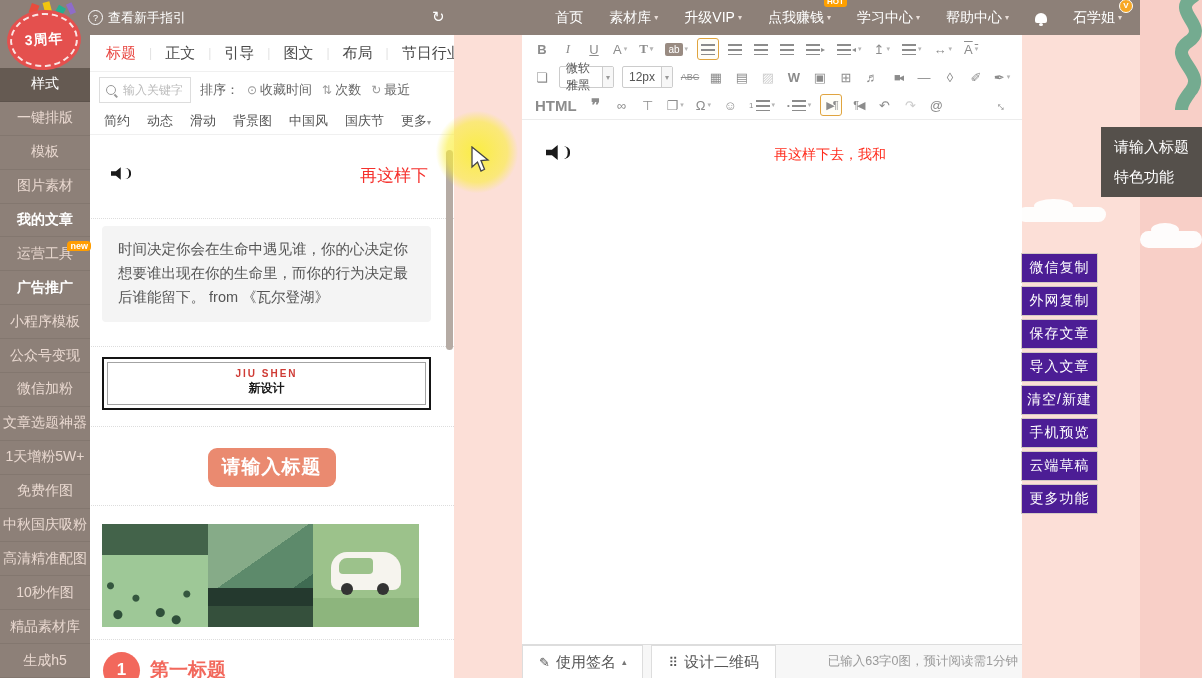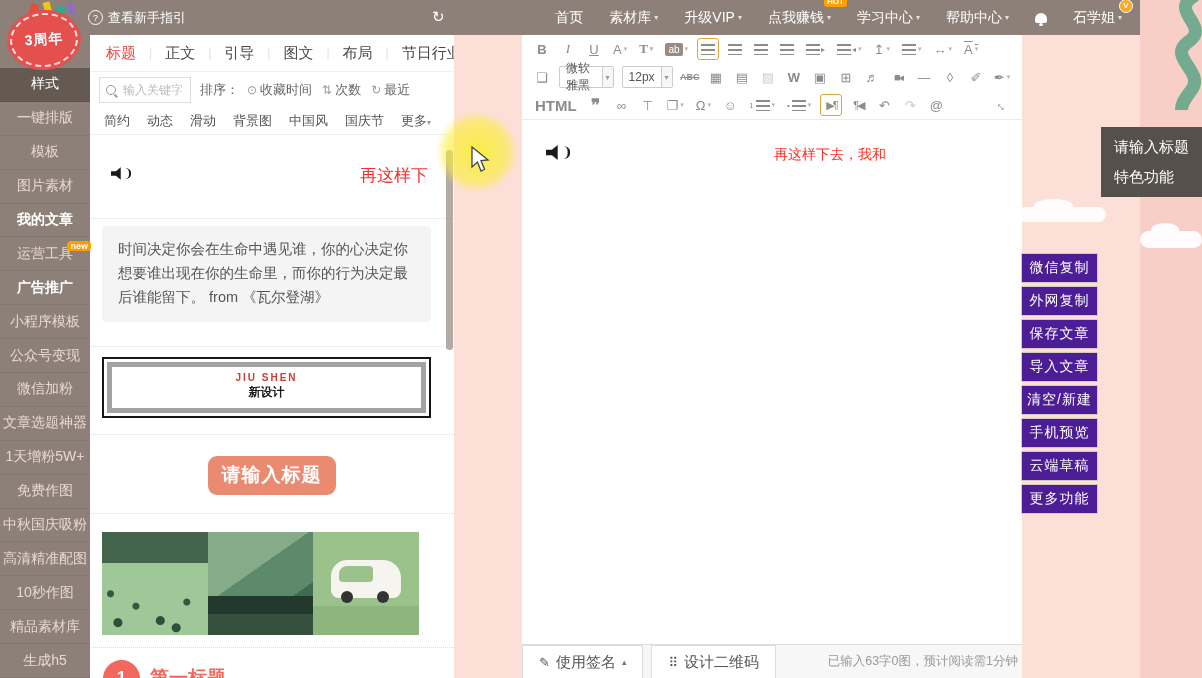--- a/index.html
+++ b/index.html
@@ -53,21 +53,21 @@
   .card1{position:relative;height:85px;border-bottom:1px dotted #ddd;box-sizing:border-box;}
   .spk{display:inline-flex;align-items:center;}
   .spk .body{width:13px;height:13px;background:#1a1a1a;clip-path:polygon(0 32%,38% 32%,75% 2%,75% 98%,38% 68%,0 68%);}
   .spk .wave{width:4px;height:11px;border-right:2px solid #1a1a1a;border-radius:0 8px 8px 0 / 0 6px 6px 0;margin-left:1px;}
   .card1 .spk{position:absolute;left:22px;top:32px;}
   .red-title{position:absolute;right:26px;top:29px;color:#f5302c;font-size:17px;}
   .quote-box{margin:7px 23px 0 13px;background:#f4f4f4;border-radius:4px;padding:12px 16px;font-size:14.5px;color:#555;line-height:1.65;}
   .sep{border-top:1px dotted #ddd;}
   .sep.m24{margin-top:24px;} .sep.m16{margin-top:16px;} .sep.m18{margin-top:18px;} .sep.m12{margin-top:12px;}
   .design{margin:10px 23px 0 13px;border:2px solid #151515;padding:3px;}
-  .design-in{border:5px solid #a3a3a3;text-align:center;padding:5px 0 7px;}
+  .design-in{border:1px solid #a3a3a3;text-align:center;padding:5px 0 7px;}
   .d-en{color:#cf3b35;font-size:10px;font-weight:bold;letter-spacing:2px;}
   .d-cn{font-family:"Liberation Serif",serif;font-size:12px;font-weight:bold;color:#1a1a1a;margin-top:1px;}
   .btn-wrap{margin-top:21px;height:39px;display:flex;justify-content:center;}
   .title-btn{width:128px;height:39px;background:#ea8a70;border:none;border-radius:9px;color:#fff;font-size:19px;font-weight:bold;letter-spacing:1px;cursor:pointer;font-family:inherit;}
   .img-row{margin:18px 23px 0 13px;display:flex;height:103px;}
   .pimg{width:105.6px;height:103px;flex:none;}
   .pimg.f{background:
     radial-gradient(circle at 15% 88%, #2f4f3a 4px, transparent 5px),
     radial-gradient(circle at 32% 72%, #35573f 3px, transparent 4px),
     radial-gradient(circle at 55% 86%, #2f4f3a 4px, transparent 5px),
@@ -87,21 +87,21 @@
   .htext{color:#f2685c;font-size:19px;font-weight:bold;}
   .scroll-thumb{position:absolute;left:446px;top:150px;width:7px;height:200px;background:#b5aba4;border-radius:4px;z-index:15;}
 
   
   .editor{position:absolute;left:522px;top:35px;width:500px;height:643px;background:#fff;display:flex;flex-direction:column;z-index:9;}
   .tb-row{display:flex;align-items:center;height:28px;padding:0 7px;flex:none;}
   .toolbar{border-bottom:1px solid #ececec;}
   .tb-btn{display:inline-flex;align-items:center;justify-content:center;min-width:14px;height:20px;padding:0 3px;margin:0 3px;color:#8c8c8c;font-size:13px;cursor:pointer;white-space:nowrap;}
   .tb-btn.b{font-weight:bold;} .tb-btn.i{font-style:italic;font-family:"Liberation Serif",serif;}
   .tb-btn.u{text-decoration:underline;} .tb-btn.serif{font-family:"Liberation Serif",serif;font-weight:bold;}
-  .tb-btn.abc{font-size:9px;font-weight:bold;text-decoration:line-through;}
+  .tb-btn.abc{font-size:9px;font-weight:normal;text-decoration:line-through;}
   .tb-btn.tiny{font-size:15px;font-weight:bold;}
   .tb-btn.quote{font-size:17px;font-weight:bold;}
   .tb-btn.gray{color:#ccc;}
   .tb-btn.squeeze{letter-spacing:-2px;font-size:11px;}
   .tb-btn.rot45 .g{display:inline-block;transform:rotate(45deg);}
   .tb-btn.overline{text-decoration:overline;}
   .tb-btn.dark .g{background:#998b82;color:#fff;border-radius:2px;font-size:10px;padding:1px 3px;}
   .tb-btn.active{border:1px solid #e0a43f;border-radius:3px;background:#fffef8;}
   .tb-btn .caret{font-size:7px;color:#b5b5b5;margin-left:2px;}
   .bars{display:inline-block;width:14px;height:11px;background:repeating-linear-gradient(to bottom,#8c8c8c 0 2px,transparent 2px 5px);}

